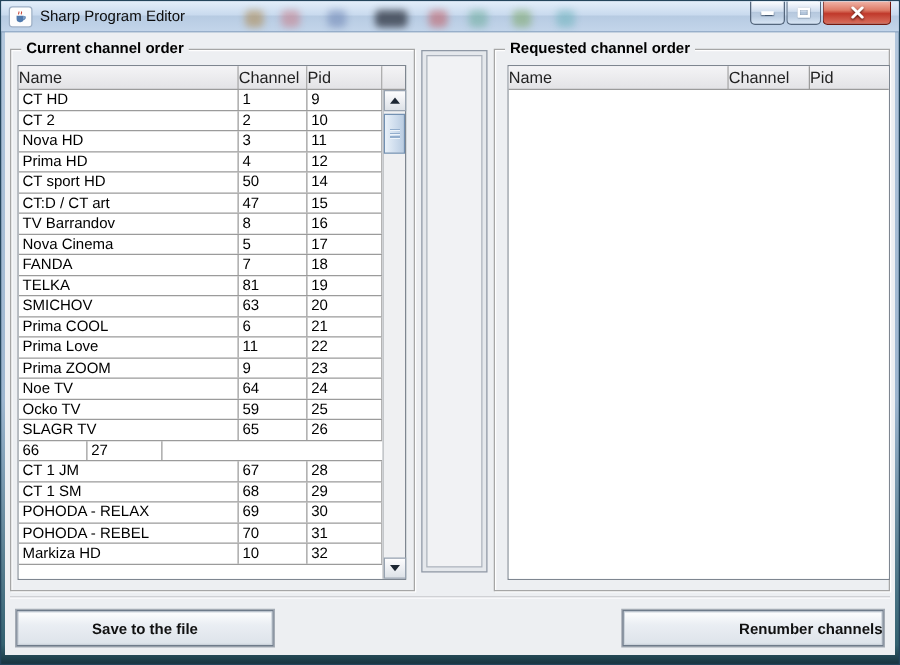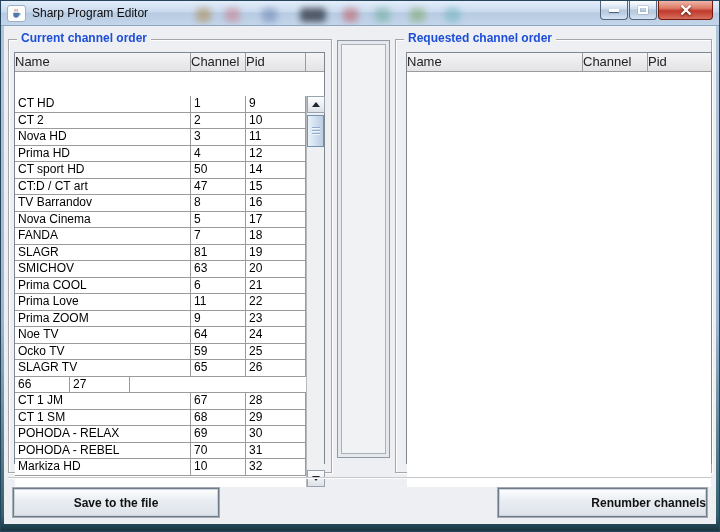--- a/index.html
+++ b/index.html
@@ -37,34 +37,34 @@
     background:linear-gradient(180deg,#f0b5a9 0%,#dd7a66 40%,var(--close-button,#c0392b) 55%,#d86f5e 100%);}
   .glyph-min{width:10px;height:3px;background:#fff;box-shadow:0 1px 1px rgba(40,60,85,.8);}
   .glyph-max{width:10px;height:8px;border:2px solid #fff;box-shadow:0 0 1px rgba(40,60,85,.9),inset 0 0 1px rgba(40,60,85,.9);}
   
   .client{position:absolute;left:4px;top:26px;width:712px;height:498px;background:var(--client-bg);}
   .groupbox{position:absolute;border:1px solid #a6a6a6;
     box-shadow:inset 1px 1px 0 rgba(255,255,255,.9),1px 1px 0 rgba(255,255,255,.9);}
   .left-group{left:4px;top:13px;width:324px;height:434px;}
   .right-group{left:391px;top:13px;width:317px;height:434px;}
   .group-title{position:absolute;left:8px;top:-9px;background:var(--client-bg);padding:0 4px;
-    font-size:12px;font-weight:bold;color:#1d4ed8;white-space:nowrap;}
+    font-size:12px;font-weight:bold;color:#000000;white-space:nowrap;}
   
   .scrollpane{position:absolute;border:1px solid #7e8690;background:#fff;}
   .ltable{left:5px;top:12px;width:311px;height:412px;}
   .rtable{left:10px;top:12px;width:306px;height:412px;}
   .thead{display:flex;height:19px;background:var(--header-bg);}
   .hcell{font-size:13px;color:#222;text-align:left;line-height:18px;
     border-right:1px solid var(--grid);border-bottom:1px solid var(--grid);
     background:linear-gradient(180deg,#f4f4f6,#e3e3e6);overflow:hidden;}
   .hcorner{flex:1;border-bottom:1px solid var(--grid);background:linear-gradient(180deg,#f4f4f6,#e3e3e6);}
   .ltable .hcell.name{width:176px;} .ltable .hcell.channel{width:55px;} .ltable .hcell.pid{width:60px;}
   .rtable .hcell.name{width:176px;} .rtable .hcell.channel{width:65px;}
   .rtable .hcell.pid{width:63px;border-right:none;}
-  .tbody-wrap{display:flex;height:391px;margin-top:24px;}
+  .tbody-wrap{display:flex;height:391px;}
   .tbody{width:291px;height:391px;overflow:hidden;background:#fff;}
   .rtable .tbody{width:304px;}
   .trow{display:flex;height:16.5px;border-bottom:1px solid var(--grid);}
   .tcell{font-size:12px;color:#000;line-height:15.5px;padding-left:3px;
     border-right:1px solid var(--grid);overflow:hidden;white-space:nowrap;}
   .tcell.name{width:176px;} .tcell.channel{width:55px;} .tcell.pid{width:60px;}
   
   .vscrollbar{position:relative;width:18px;height:391px;background:#eff0f2;border-left:1px solid #b6b9bd;}
   .sb-btn{position:absolute;left:0;width:18px;height:17px;border:1px solid #98a3b1;
     background:linear-gradient(180deg,#fdfdfe,#dde2e8);display:flex;align-items:center;justify-content:center;}
@@ -179,21 +179,21 @@
                 <div class="tcell name">Nova Cinema</div>
                 <div class="tcell channel">5</div>
                 <div class="tcell pid">17</div>
               </div>
               <div class="trow">
                 <div class="tcell name">FANDA</div>
                 <div class="tcell channel">7</div>
                 <div class="tcell pid">18</div>
               </div>
               <div class="trow">
-                <div class="tcell name">SLAGR</div>
+                <div class="tcell name">TELKA</div>
                 <div class="tcell channel">81</div>
                 <div class="tcell pid">19</div>
               </div>
               <div class="trow">
                 <div class="tcell name">SMICHOV</div>
                 <div class="tcell channel">63</div>
                 <div class="tcell pid">20</div>
               </div>
               <div class="trow">
                 <div class="tcell name">Prima COOL</div>

